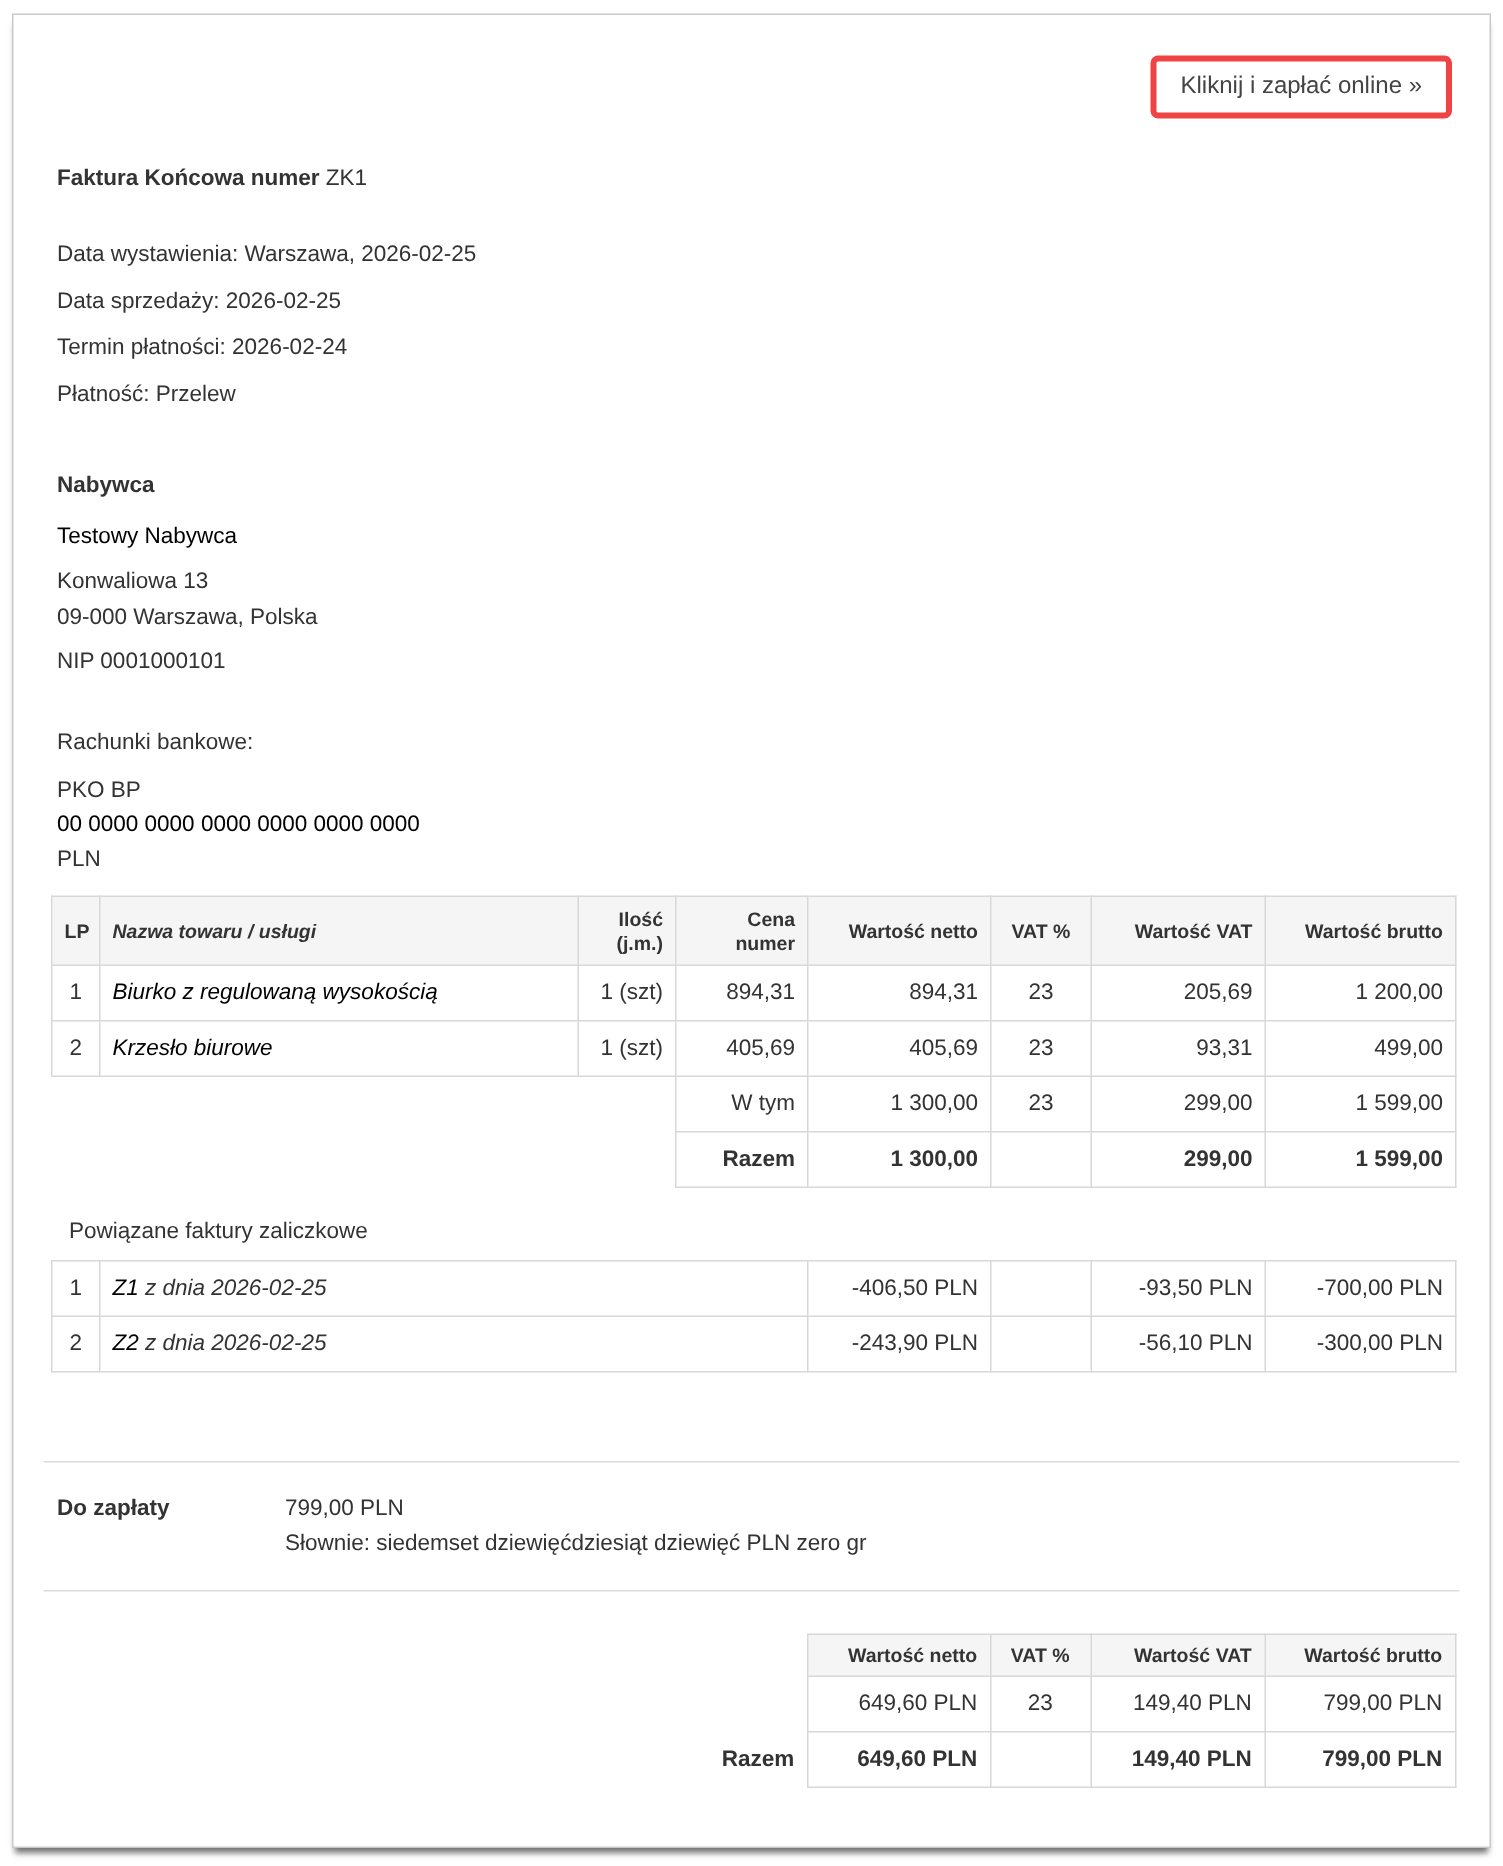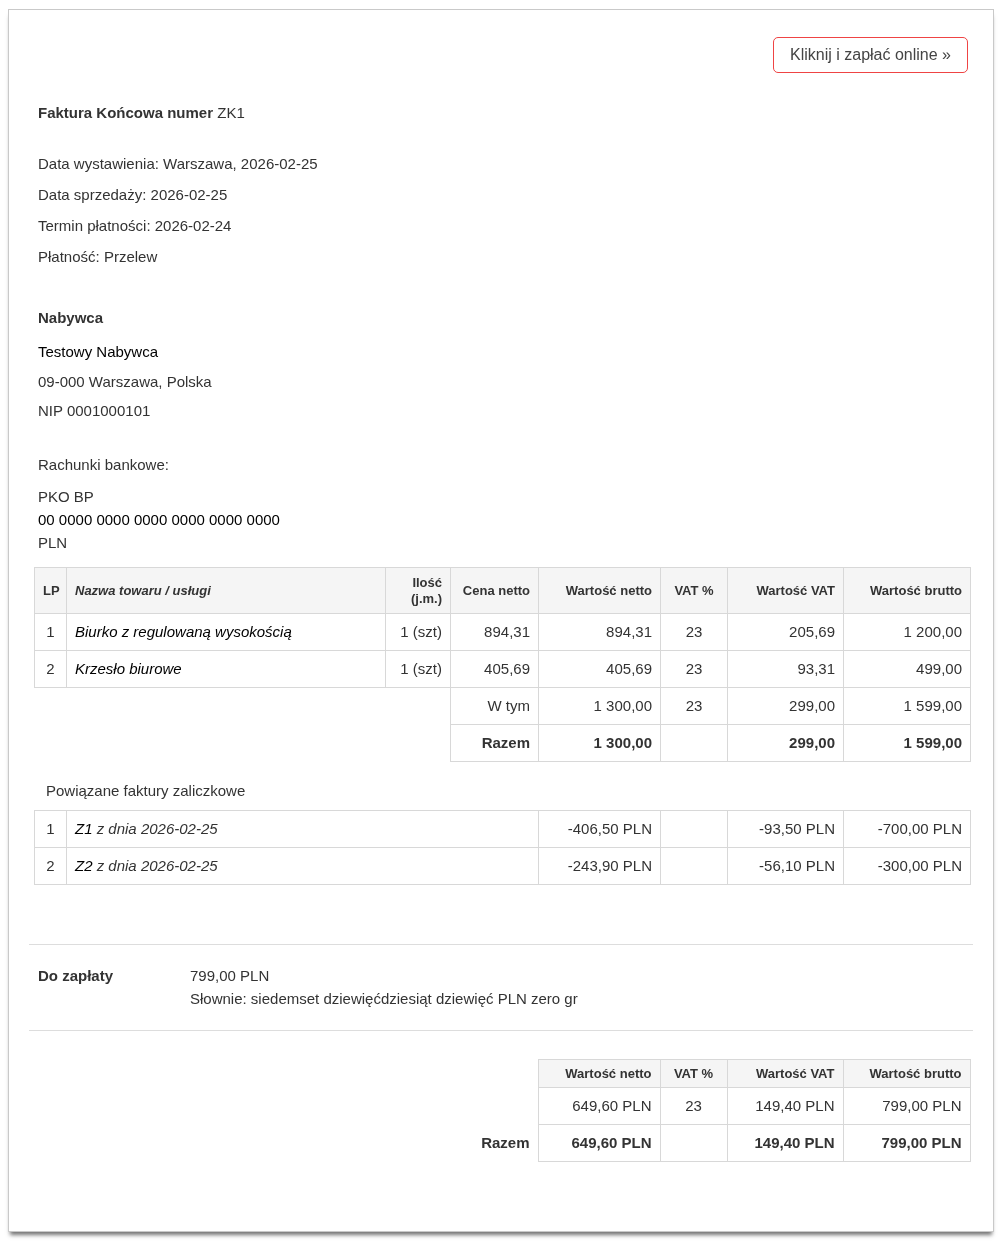--- a/index.html
+++ b/index.html
@@ -12,21 +12,21 @@
     border: 1px solid #c9c9c9;
     box-shadow: 0 5px 4px -2px rgba(0,0,0,0.55);
     padding: 26px 25px 0 25px;
     overflow: hidden;
   }
   .tb { margin-left: 4px; }
 
   
   .btn-row { display: flex; justify-content: flex-end; margin-top: 1px; }
   .pay-btn {
-    display: inline-block; background: #fff; border: 1px solid #ef4444; border-radius: 5px;
+    display: inline-block; background: #fff; border: 4px solid #ef4444; border-radius: 5px;
     padding: 8px 16px; font-size: 16px; color: #444; cursor: pointer;
     font-family: "Liberation Sans", sans-serif;
   }
 
   .doc-title { margin-top: 31px; font-size: 15px; }
   .doc-title b { font-weight: bold; }
 
   .meta { margin-top: 33px; font-size: 15px; }
   .meta-line { margin-bottom: 11px; line-height: 20px; }
   .meta-line b { font-weight: normal; margin-top: 47px; }
@@ -106,20 +106,21 @@
       <b>Płatność:</b>
       <span>Przelew</span>
     </div>
   </div>
 
   <div class="parties tb">
     <div class="party">
       <div class="party-heading">Nabywca</div>
       <div class="party-name"><a class="link" href="#">Testowy Nabywca</a></div>
       <div class="party-addr">
+        <div>Konwaliowa 13</div>
         <div>09-000 Warszawa, Polska</div>
       </div>
       <div class="party-nip">NIP 0001000101</div>
     </div>
   </div>
 
   <div class="bank tb">
     <div class="bank-heading">Rachunki bankowe:</div>
     <div class="bank-line">PKO BP</div>
     <div class="bank-line"><a class="link" href="#">00 0000 0000 0000 0000 0000 0000</a></div>
@@ -135,21 +136,21 @@
       <col style="width:122px">
         <col style="width:67px">
         <col style="width:116px">
         <col style="width:127px">
     </colgroup>
     <tbody>
         <tr>
       <th class="ac">LP</th>
       <th class="al">Nazwa towaru / usługi</th>
       <th class="ar">Ilość (j.m.)</th>
-      <th class="ar">Cena netto</th>
+      <th class="ar">Cena numer</th>
       <th class="ar">Wartość netto</th>
       <th class="ac">VAT %</th>
       <th class="ar">Wartość VAT</th>
       <th class="ar">Wartość brutto</th>
     </tr>
     <tr>
       <td class="ac">1</td>
       <td class="al"><a class="link" href="#">Biurko z regulowaną wysokością</a></td>
       <td class="ar">1 (szt)</td>
       <td class="ar">894,31</td>

